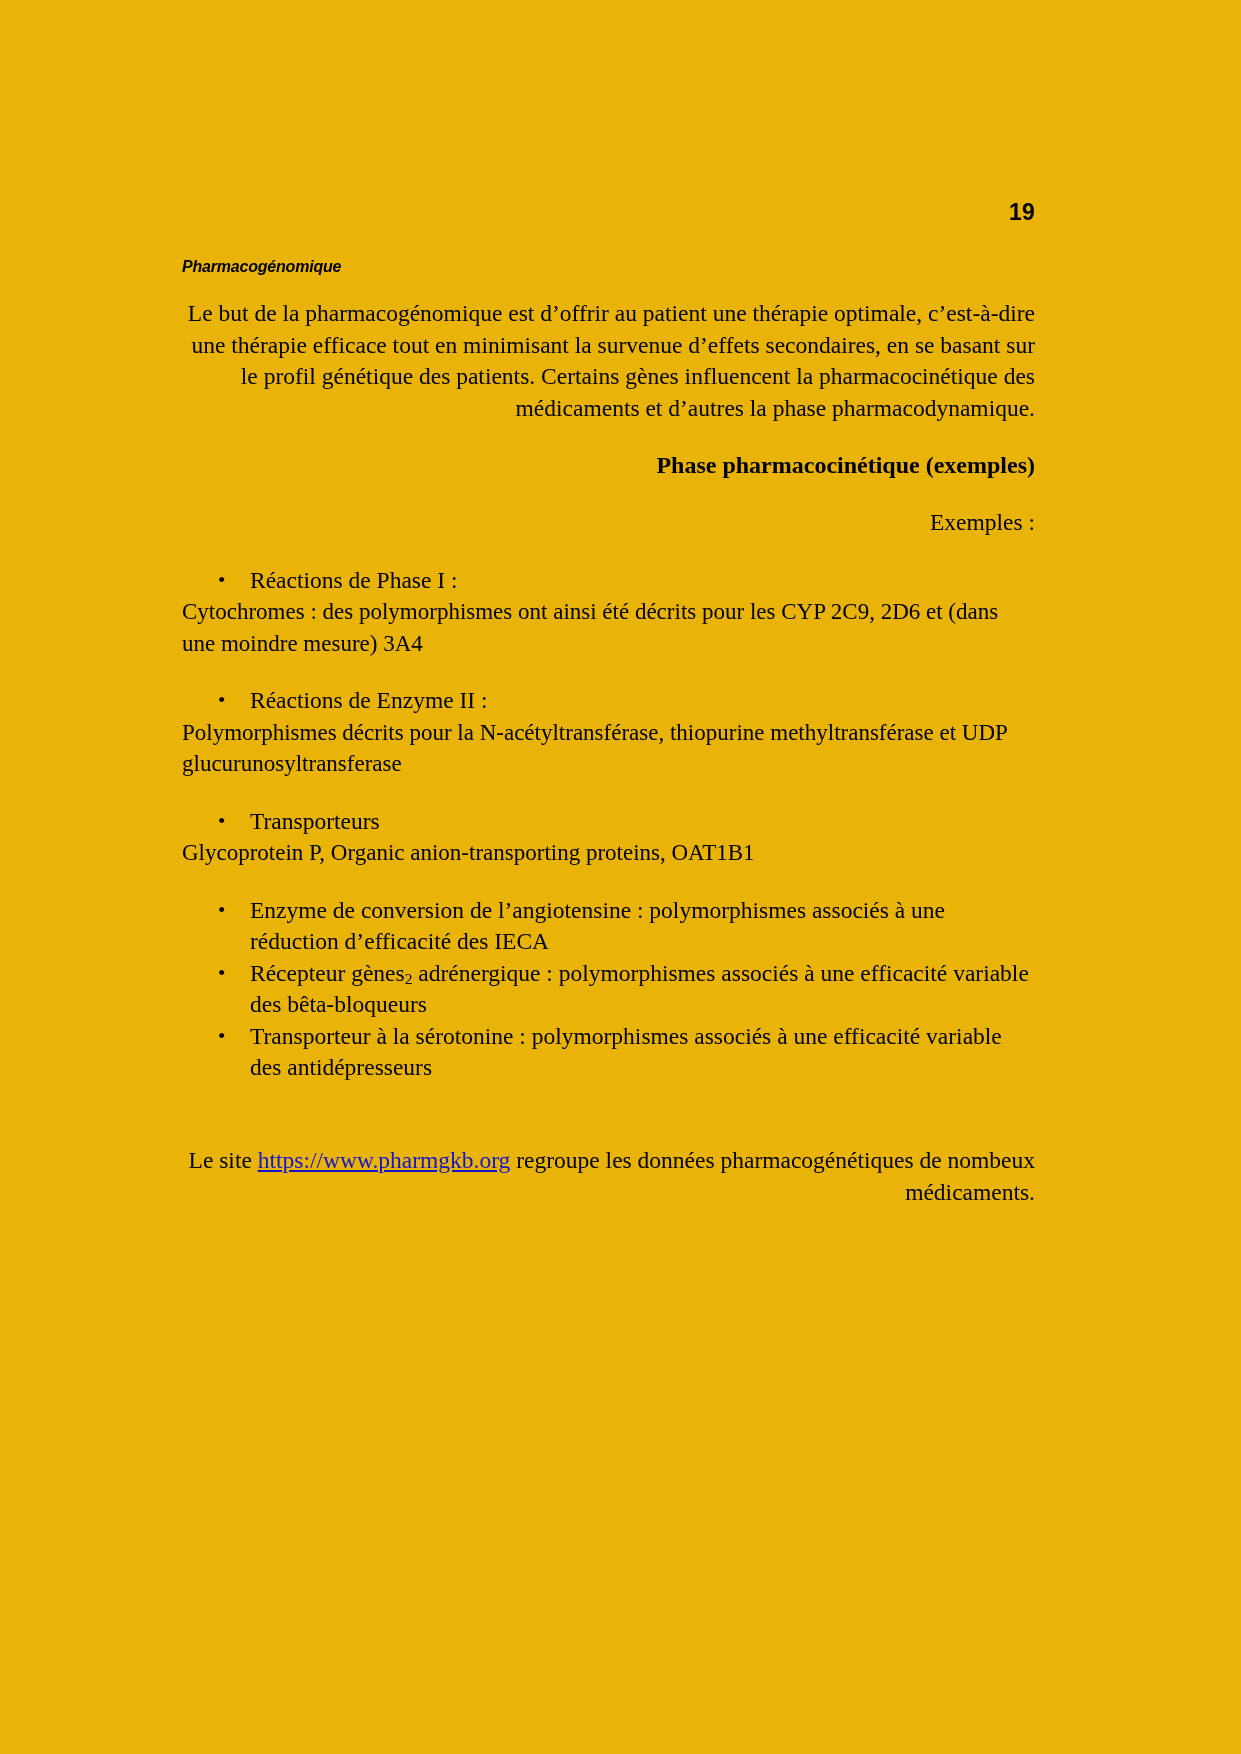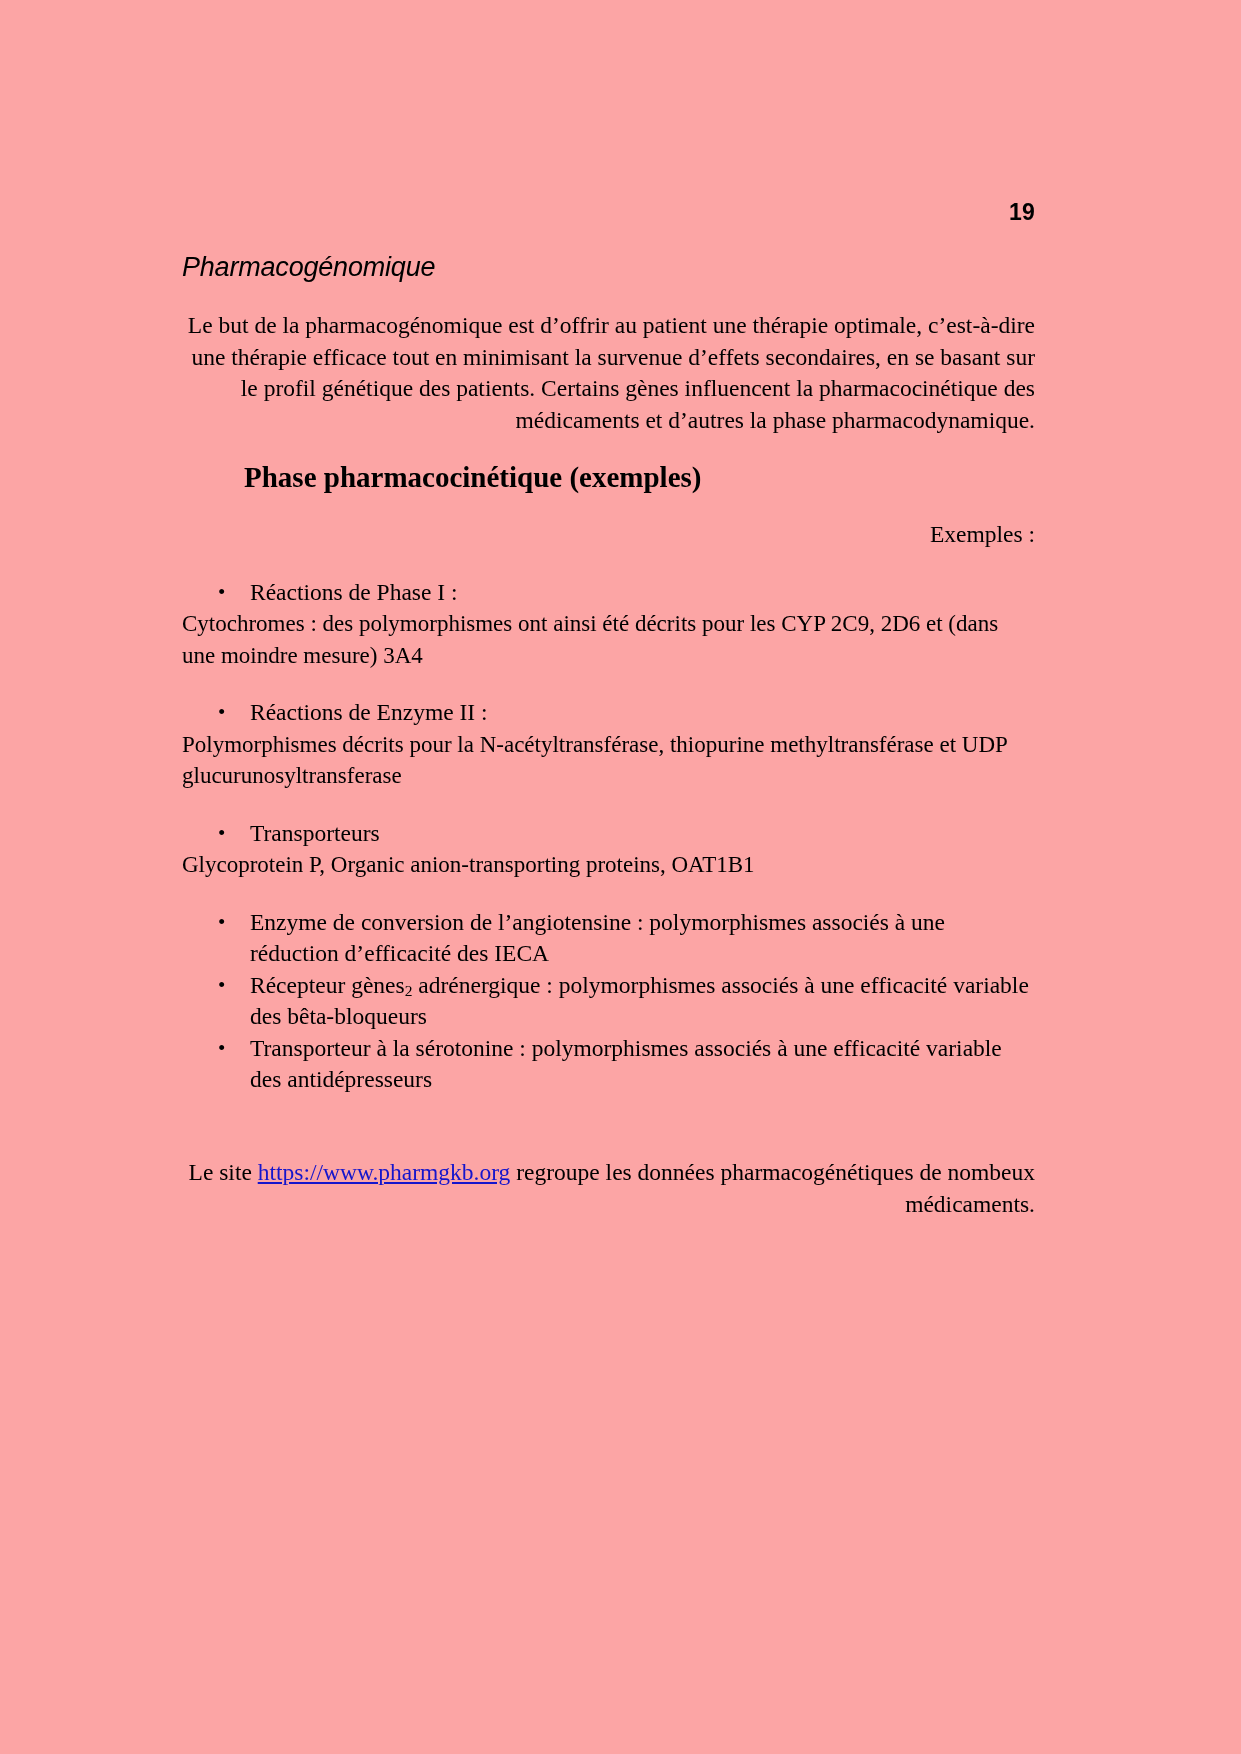--- a/index.html
+++ b/index.html
@@ -12,21 +12,21 @@
     height: 1754px;
     position: relative;
     font-family: "Liberation Serif", "DejaVu Serif", serif;
     color: #000000;
     -webkit-font-smoothing: antialiased;
   }
 
   .page {
     position: absolute;
     inset: 0;
-    background: #fca5a5;
+    background: #eab308;
   }
 
   
   .page-number {
     position: absolute;
     top: 198px;
     left: 0;
     width: 1035px;
     text-align: right;
     font-family: "Liberation Sans", "DejaVu Sans", sans-serif;
@@ -40,42 +40,43 @@
   .content {
     position: absolute;
     left: 182px;
     top: 252px;
     width: 853px;
   }
 
   h1.section-title {
     font-family: "Liberation Sans", "DejaVu Sans", sans-serif;
     font-style: italic;
-    font-weight: normal;
-    font-size: 27px;
+    font-weight: bold;
+    font-size: 16px;
     line-height: 30px;
-    margin: 0 0 28px 0;
+    margin: 0 0 16px 0;
     padding: 0;
     letter-spacing: -0.2px;
   }
 
   p.body {
     font-size: 23.5px;
     line-height: 31.5px;
     margin: 0 0 26px 0;
     padding: 0;
     text-align: right;
   }
 
   h2.sub-title {
-    font-size: 29px;
+    font-size: 24px;
     line-height: 31px;
     font-weight: bold;
     margin: 0 0 26px 0;
     padding: 0 0 0 62px;
+    text-align: right;
   }
 
   .spaced-top { margin-top: 4px; }
 
   
   .bullet-group {
     margin: 0 0 26px 0;
   }
   .bullet-line {
     position: relative;

